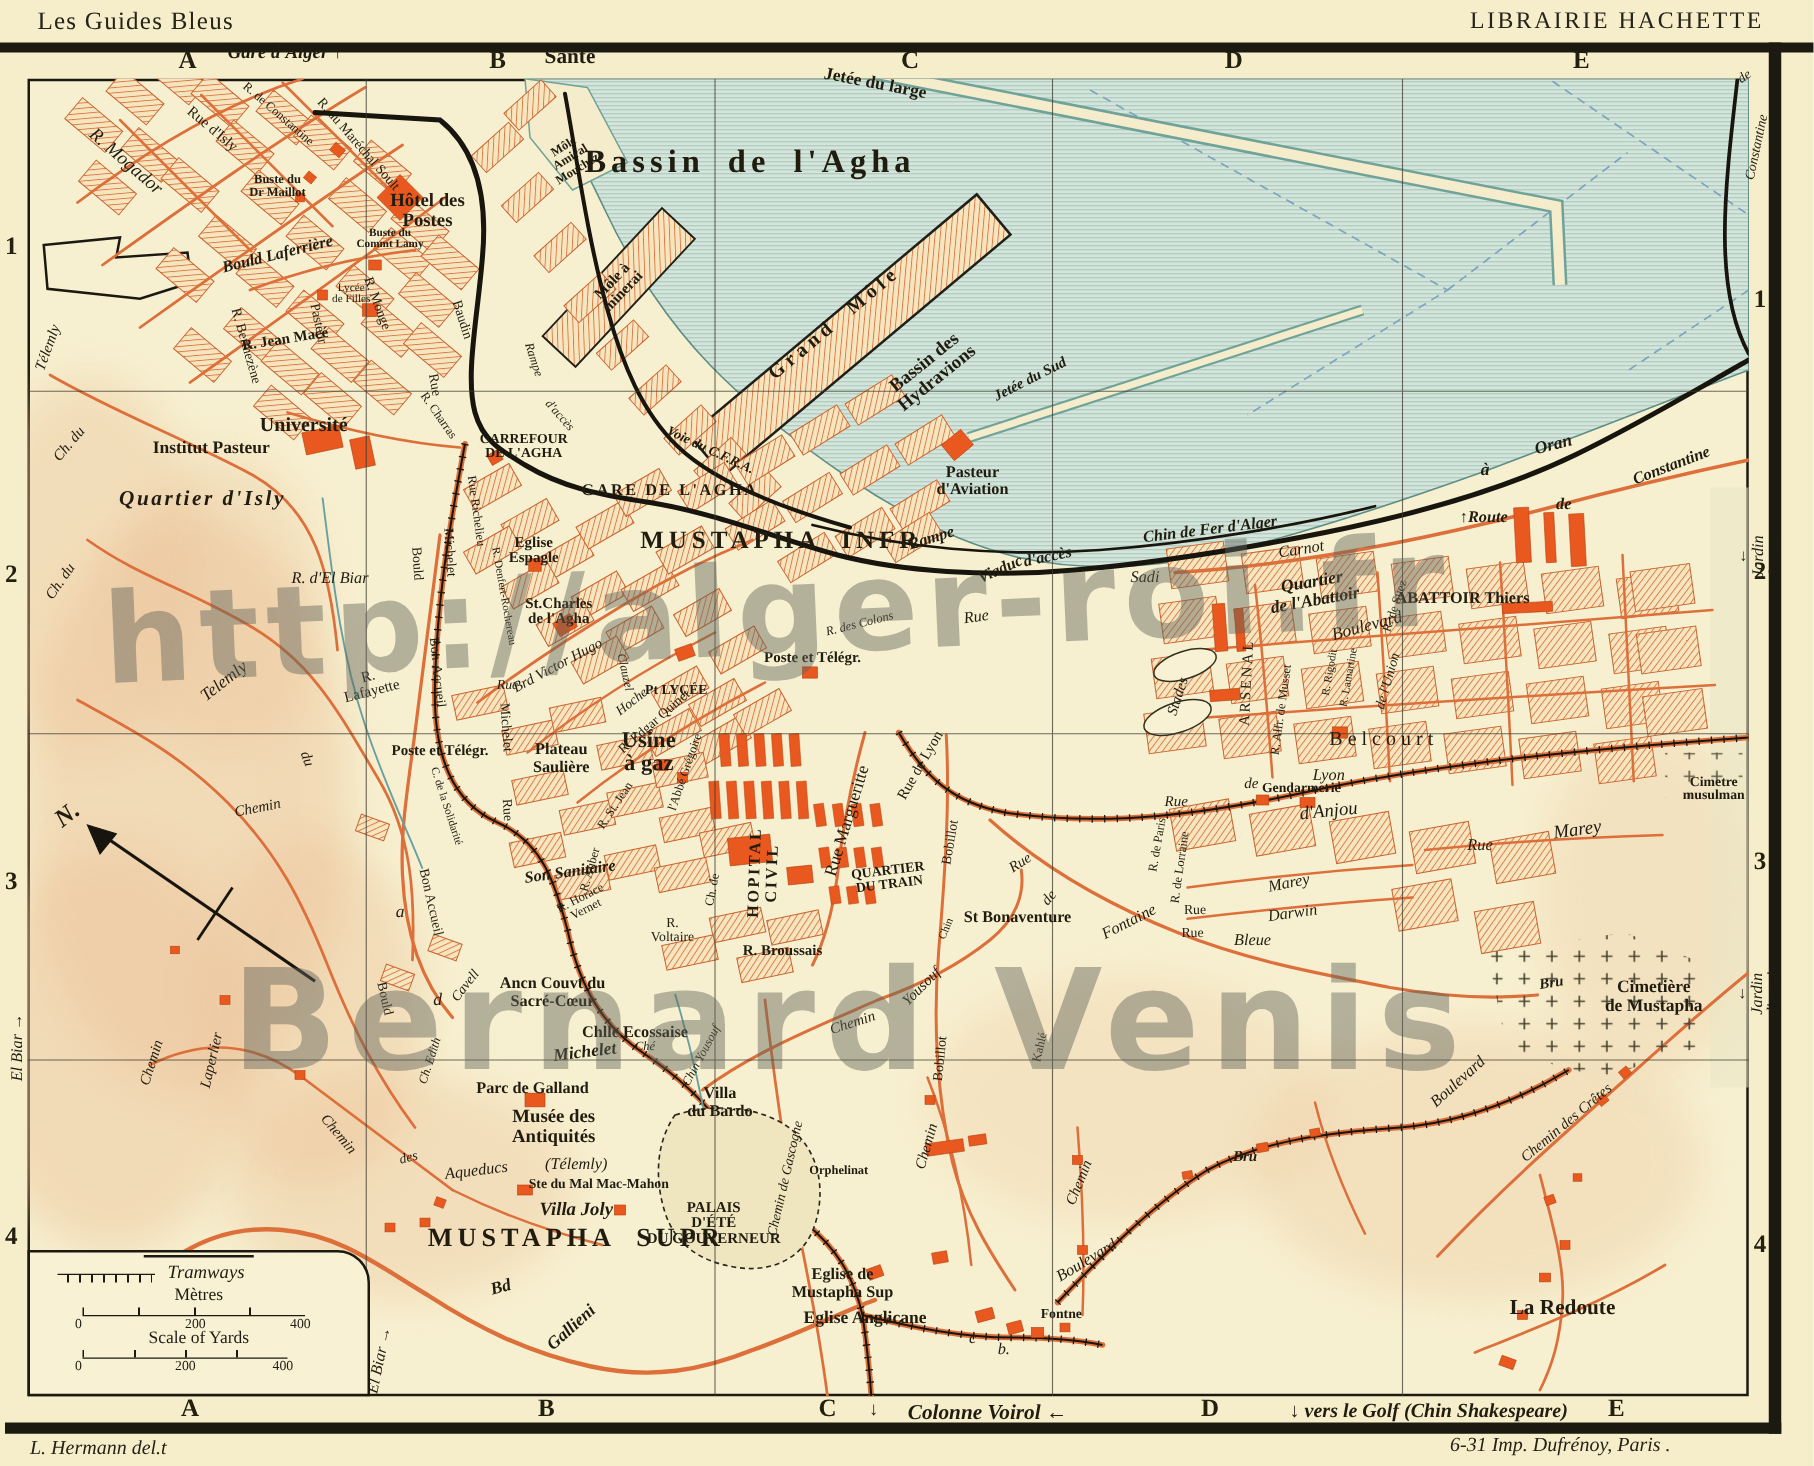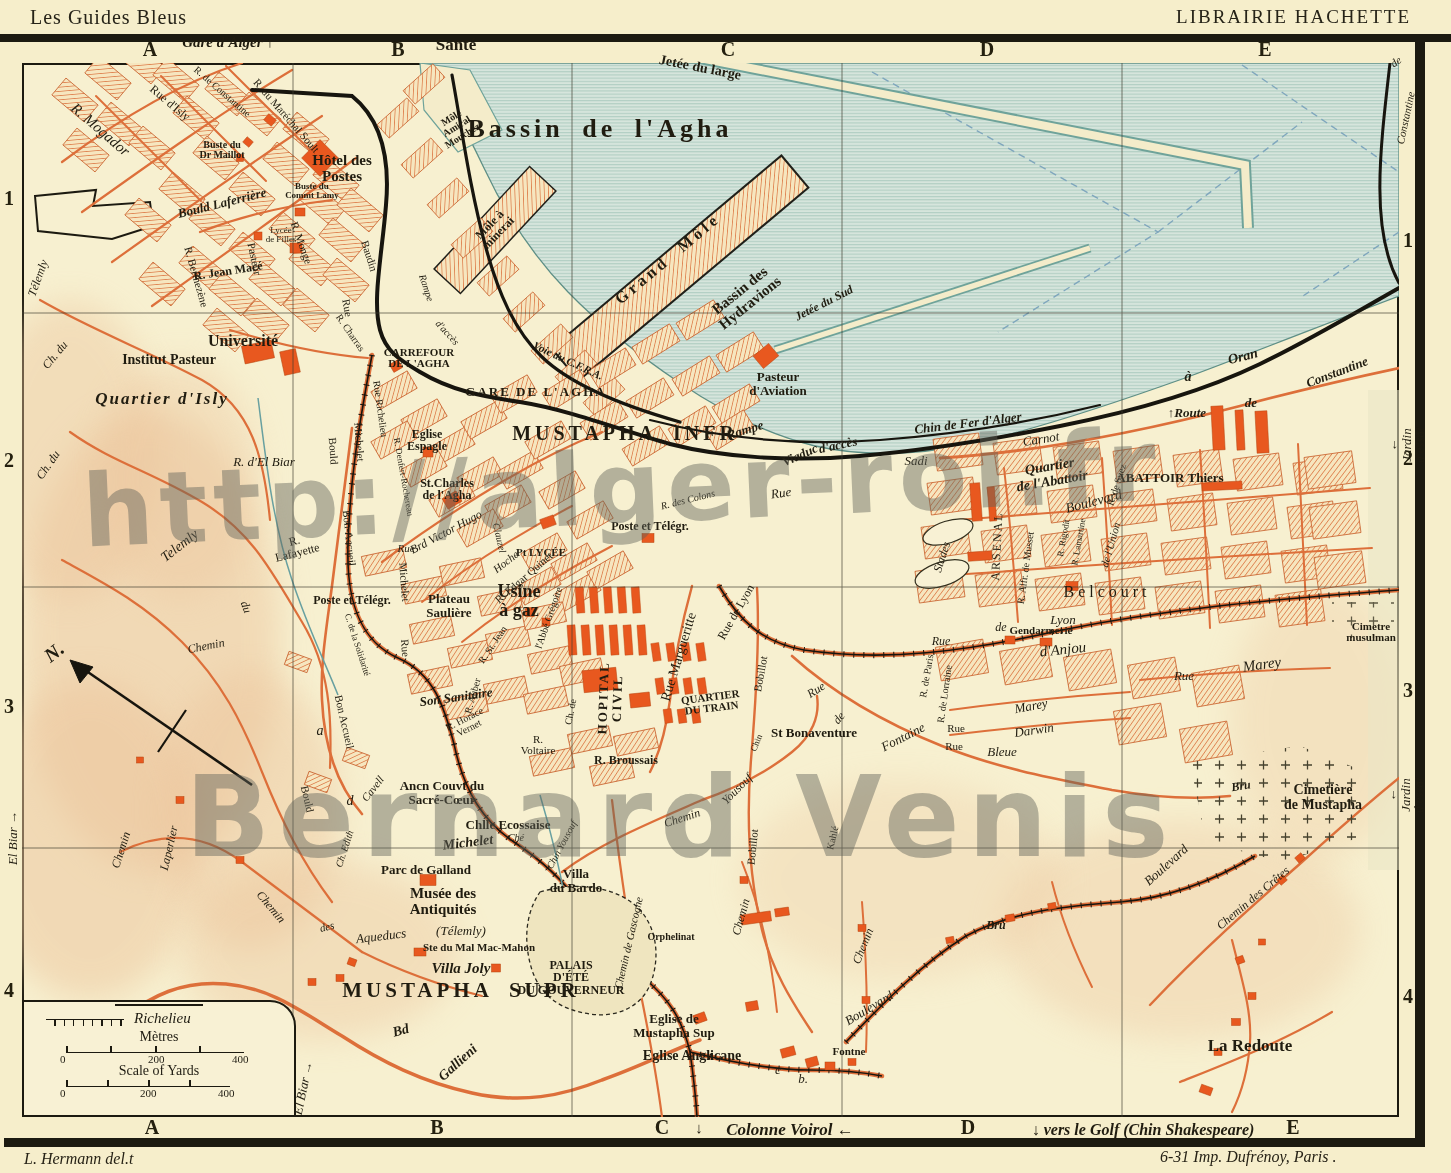--- a/index.html
+++ b/index.html
@@ -639,21 +639,21 @@
       <div class="lbl i" style="left: 206px; top: 646px; font-size: 12px; transform: translate(-50%, -50%) rotate(-11deg);">Chemin</div>
       <div class="lbl i" style="left: 246px; top: 607px; font-size: 12px; transform: translate(-50%, -50%) rotate(70deg);">du</div>
       <div class="lbl i" style="left: 121px; top: 850px; font-size: 12px; transform: translate(-50%, -50%) rotate(-72deg);">Chemin</div>
       <div class="lbl i" style="left: 169px; top: 848px; font-size: 12px; transform: translate(-50%, -50%) rotate(-77deg);">Laperlier</div>
     </div>
 
   <div class="legend">
     <div class="leg-under"></div>
     <div class="leg-row">
       <div class="tramline"></div>
-      <div class="tramtxt">Richelieu</div>
+      <div class="tramtxt">Tramways</div>
     </div>
     <div class="leg-cap">Mètres</div>
     <div class="scalebar"></div>
     <div class="ticks">
       <span class="t0">0</span>
       <span class="t1">200</span>
       <span class="t2">400</span>
     </div>
     <div class="leg-cap" style="margin-top:-2px">Scale of Yards</div>
     <div class="scalebar yards"></div>

